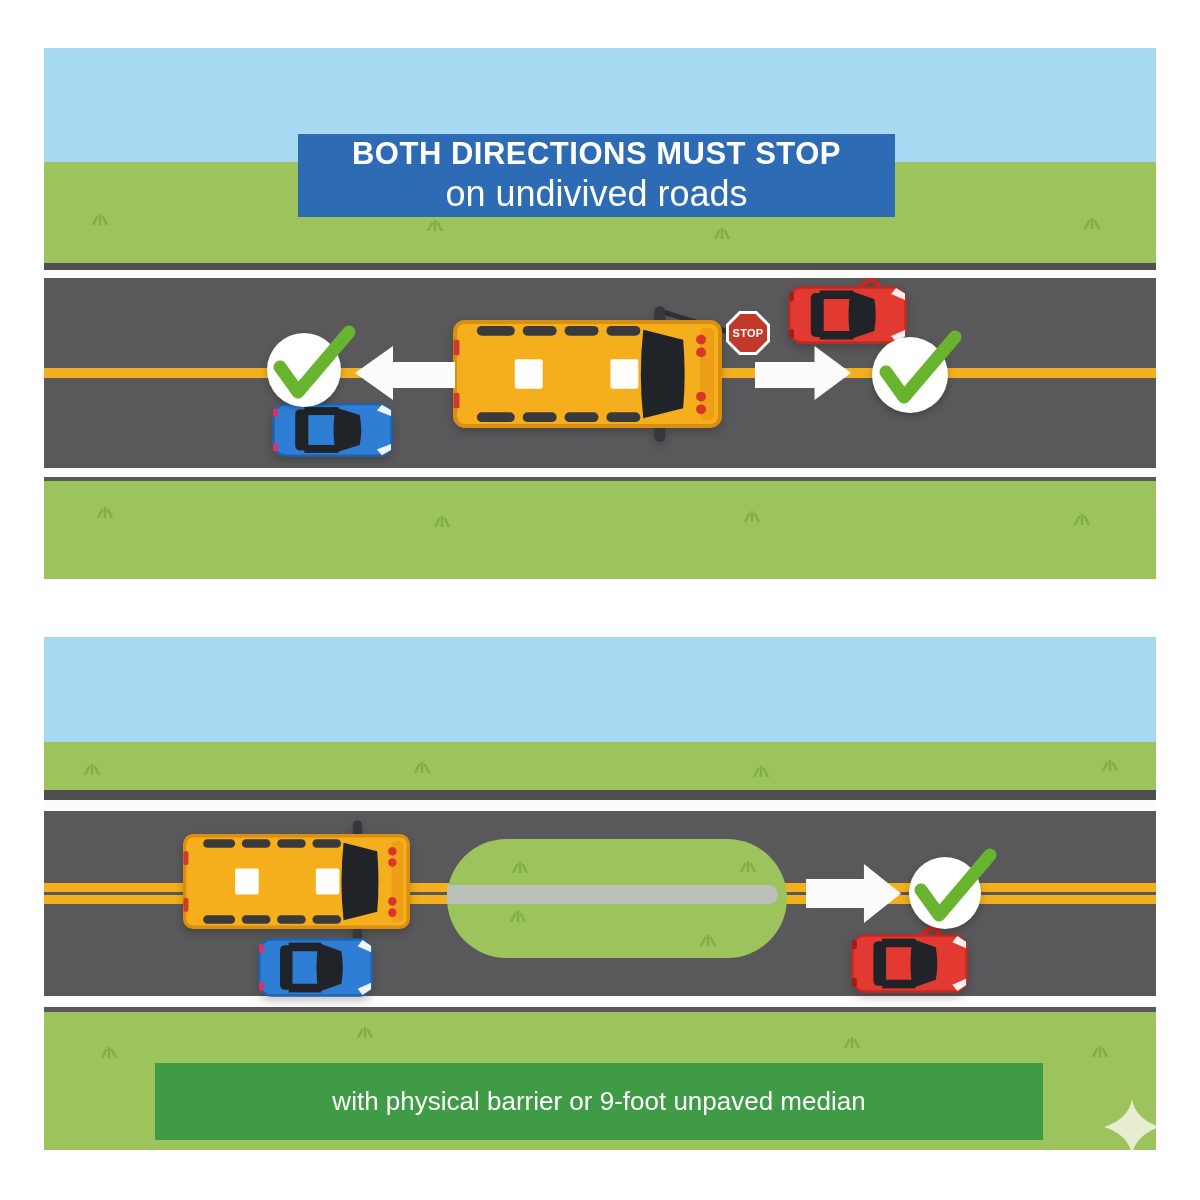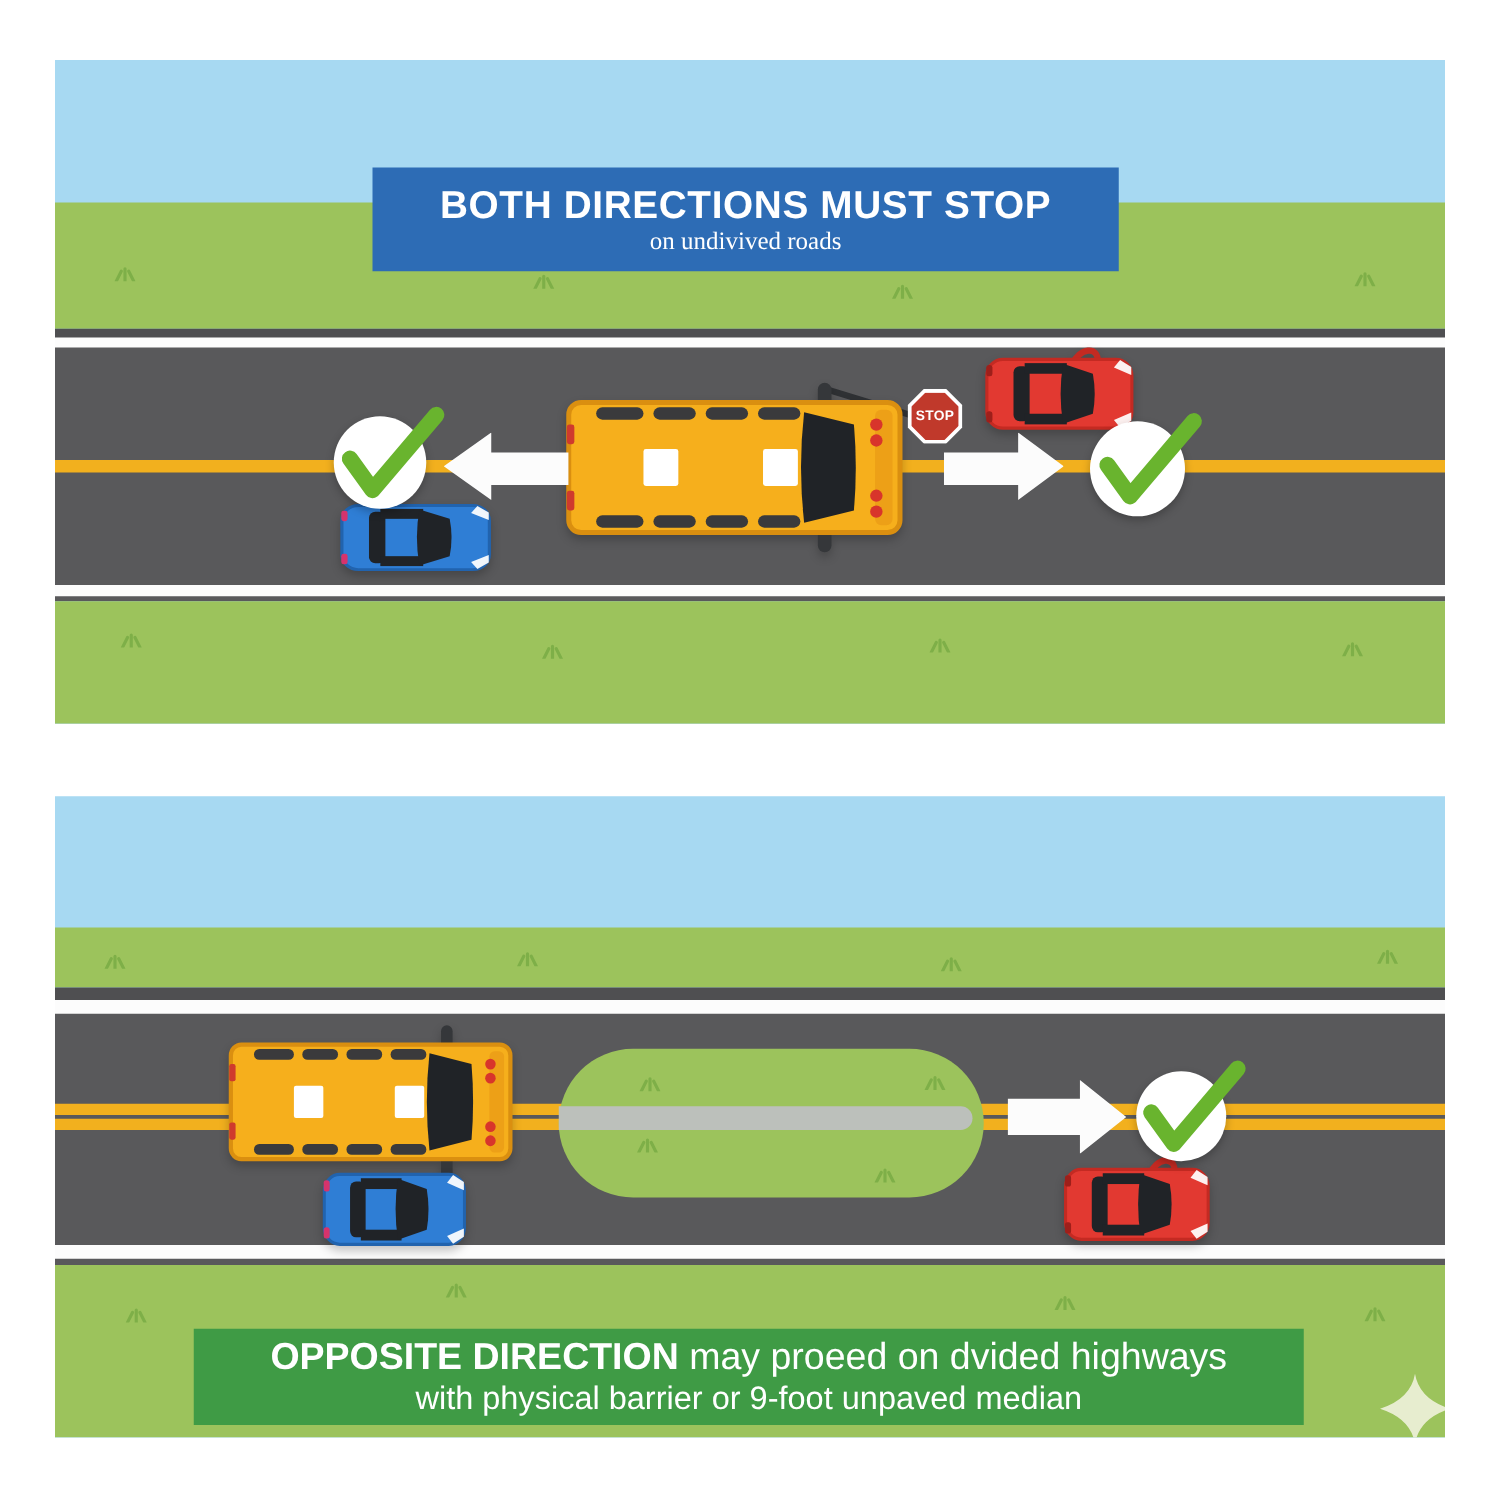--- a/index.html
+++ b/index.html
@@ -13,21 +13,21 @@
   .grass{background:var(--grass);}
   .road{background:var(--road);}
   .edge-strip{background:var(--road-edge);}
   .white-line{background:var(--white-line);}
   .yellow-line{background:var(--yellow-line);}
   .banner{position:absolute;display:flex;flex-direction:column;align-items:center;justify-content:center;
           color:var(--text-white);text-align:center;}
   .banner.blue{background:var(--banner-blue);}
   .banner.green{background:var(--banner-green);}
   .banner-title{font-weight:bold;font-size:31px;letter-spacing:.5px;line-height:1.15;}
-  .banner-sub{font-size:20px;line-height:1.2;font-family:Liberation Serif, serif;}
+  .banner-sub{font-size:36px;line-height:1.2;}
   .g-title{font-size:30px;line-height:1.15;}
   .g-title b{font-weight:bold;}
   .g-sub{font-size:26px;line-height:1.2;}
   .arrow{position:absolute;background:var(--white-line);filter:drop-shadow(0 3px 3px rgba(0,0,0,.18));}
   .arrow.left{clip-path:polygon(0% 50%,38% 0%,38% 29.6%,100% 29.6%,100% 77.8%,38% 77.8%,38% 100%);}
   .arrow.right{clip-path:polygon(0% 29.6%,62% 29.6%,62% 0%,100% 50%,62% 100%,62% 77.8%,0% 77.8%);}
   .arrow.right2{clip-path:polygon(0% 25.4%,61% 25.4%,61% 0%,100% 50%,61% 100%,61% 74.6%,0% 74.6%);}
   .check-circle{position:absolute;background:#fff;border-radius:50%;box-shadow:0 3px 7px rgba(0,0,0,.25);}
   .check-svg{position:absolute;overflow:visible;}
   .vehicle{position:absolute;overflow:visible;filter:drop-shadow(0 4px 4px rgba(0,0,0,.22));}
@@ -254,21 +254,20 @@
       <rect x="1" y="44" width="5" height="9" rx="2" fill="#9E1F1A"></rect>
     </svg>
 
     <div class="arrow right2" style="left:762px;top:227px;width:95px;height:59px;"></div>
     <div class="check-circle" style="left:865px;top:220px;width:72px;height:72px;"></div>
     <svg class="check-svg" style="left:869px;top:211px;" width="85" height="75" viewBox="0 0 85 75">
       <path d="M8,42 L26,67 L77,7" fill="none" stroke="var(--check-green)" stroke-width="13" stroke-linecap="round" stroke-linejoin="round"></path>
     </svg>
 
     <div class="banner green" style="left:111px;top:426px;width:888px;height:77px;">
-      <div class="g-title"><b>OPPOSITE DIRECTION</b><span> may proeed on dvided highways</span></div>
       <div class="g-sub">with physical barrier or 9-foot unpaved median</div>
     </div>
 
     <svg class="abs" style="left:1060px;top:462px;opacity:.92;" width="56" height="56" viewBox="0 0 50 50">
       <path d="M25,0 Q28,18 50,25 Q28,32 25,50 Q22,32 0,25 Q22,18 25,0 Z" fill="var(--sparkle)"></path>
     </svg>
   </section>
 </div>
 
 </body></html>

